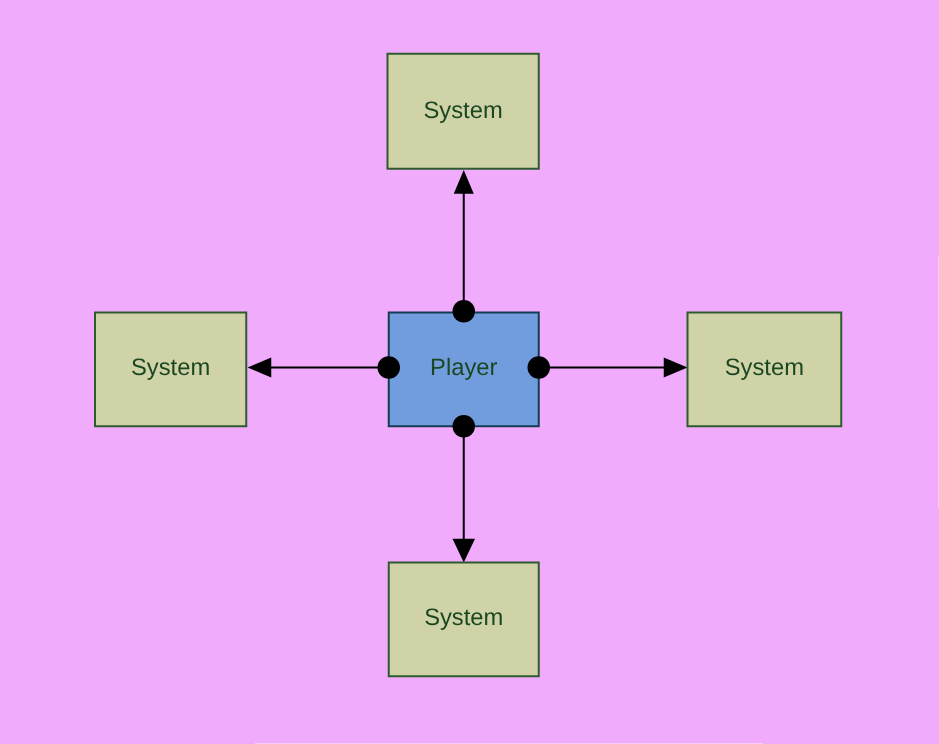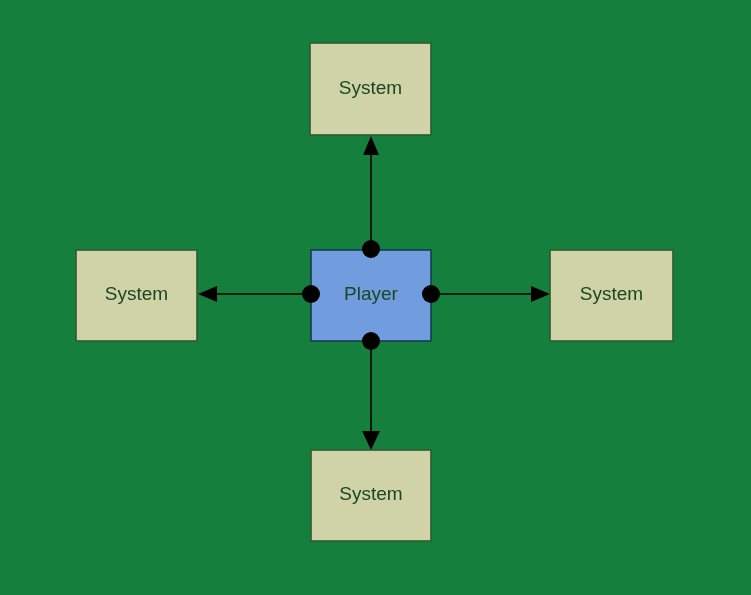--- a/index.html
+++ b/index.html
@@ -8,21 +8,21 @@
     padding: 0;
     background: #ffffff;
   }
   body {
     font-family: "Liberation Sans", sans-serif;
   }
   #canvas {
     position: relative;
     width: 751px;
     height: 595px;
-    background: #15803d;
+    background: #f0abfc;
     overflow: hidden;
   }
   #diagram-svg {
     position: absolute;
     left: 0;
     top: 0;
     width: 751px;
     height: 595px;
     display: block;
   }

